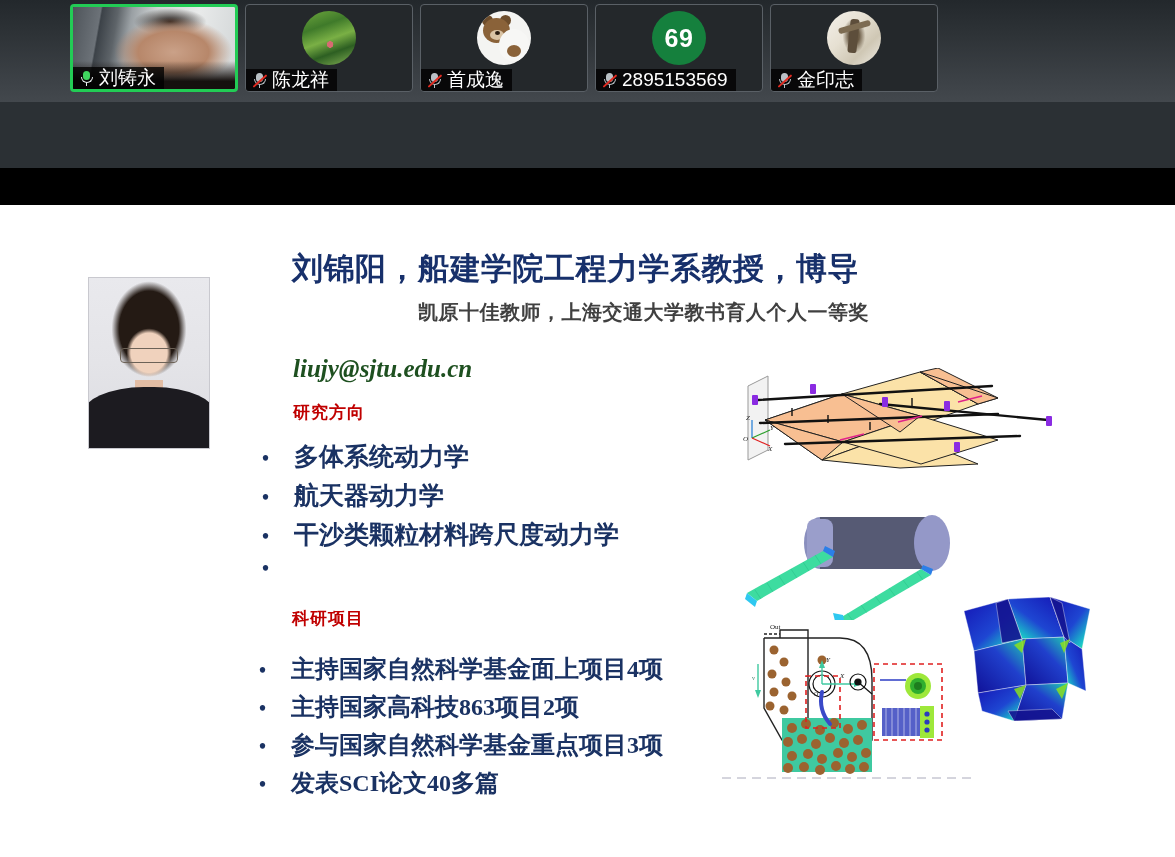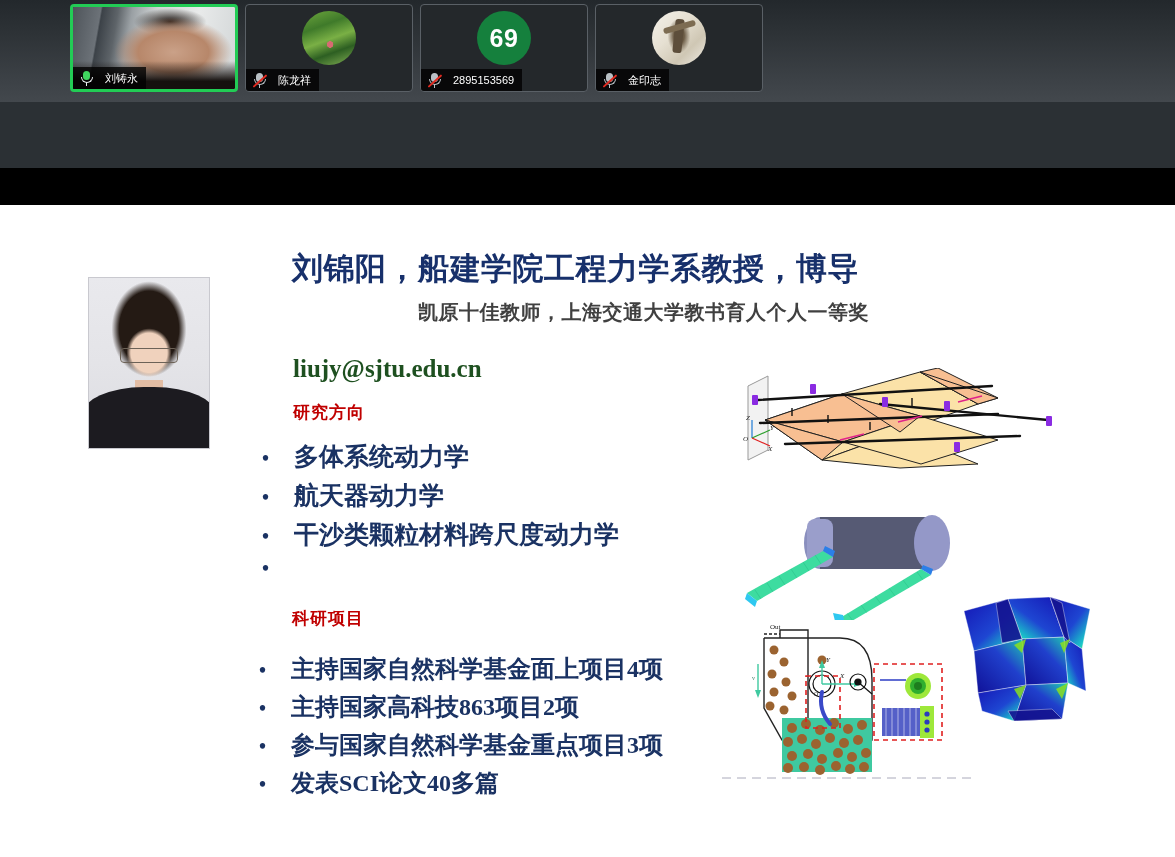--- a/index.html
+++ b/index.html
@@ -118,24 +118,24 @@
   }
   .av-figure::after {
     content: ""; position: absolute; left: 11px; top: 13px;
     width: 33px; height: 6px; background: #7d6c52;
     transform: rotate(-16deg); border-radius: 3px;
   }
 
   
   .name-bar {
     position: absolute; left: 0; bottom: 0; height: 22px;
-    display: flex; align-items: center; gap: 11px;
+    display: flex; align-items: center; gap: 5px;
     padding: 0 8px 0 6px;
     background: rgba(0,0,0,0.78);
-    color: #ffffff; font-size: 11px; white-space: nowrap;
+    color: #ffffff; font-size: 19px; white-space: nowrap;
   }
   .mic { width: 15px; height: 16px; position: relative; flex: 0 0 auto; }
   .mic .cap {
     position: absolute; left: 4px; top: 1px; width: 7px; height: 9px;
     border-radius: 3.5px;
   }
   .mic .arc {
     position: absolute; left: 1.5px; top: 7px; width: 12px; height: 6px;
     border: 1.6px solid; border-top: none;
     border-radius: 0 0 7px 7px;
@@ -204,21 +204,21 @@
   }
   .title-sub {
     position: absolute; left: 418px; top: 94px;
     font-family: Liberation Mono, monospace;
     font-size: 20px; font-weight: 700; color: #404040;
     white-space: nowrap; letter-spacing: .5px;
   }
   .email {
     position: absolute; left: 293px; top: 150px;
     font-family: "Liberation Serif", "DejaVu Serif", serif;
-    font-size: 25px; font-weight: 700; color: #1e5020;
+    font-size: 25px; font-weight: 700; font-style: italic; color: #1e5020;
     white-space: nowrap;
   }
   .sec-head {
     position: absolute;
     font-family: "Liberation Serif", "DejaVu Serif", serif;
     font-size: 17px; font-weight: 700; color: #c00000;
     white-space: nowrap; letter-spacing: 1px;
   }
   .sec-head.h1 { left: 293px; top: 196px; }
   .sec-head.h2 { left: 292px; top: 402px; }
@@ -282,20 +282,42 @@
             <span class="cap"></span>
               <span class="arc"></span>
               <span class="stem"></span>
               <span class="slash"></span>
           </span>
           <span>陈龙祥</span>
         </div>
       </div>
 
 
+      <div class="tile">
+        <div class="tile-media">
+          <div class="avatar-circle av-bear">
+            <span class="ear-l"></span>
+              <span class="ear-r"></span>
+              <span class="head"></span>
+            <span class="snout"></span>
+              <span class="nose"></span>
+            <span class="body"></span>
+              <span class="paw"></span>
+          </div>
+        </div>
+        <div class="name-bar">
+          <span class="mic off">
+            <span class="cap"></span>
+              <span class="arc"></span>
+              <span class="stem"></span>
+              <span class="slash"></span>
+          </span>
+          <span>首成逸</span>
+        </div>
+      </div>
 
       <div class="tile">
         <div class="tile-media">
           <div class="avatar-circle av-num">69</div>
         </div>
         <div class="name-bar">
           <span class="mic off">
             <span class="cap"></span>
               <span class="arc"></span>
               <span class="stem"></span>

